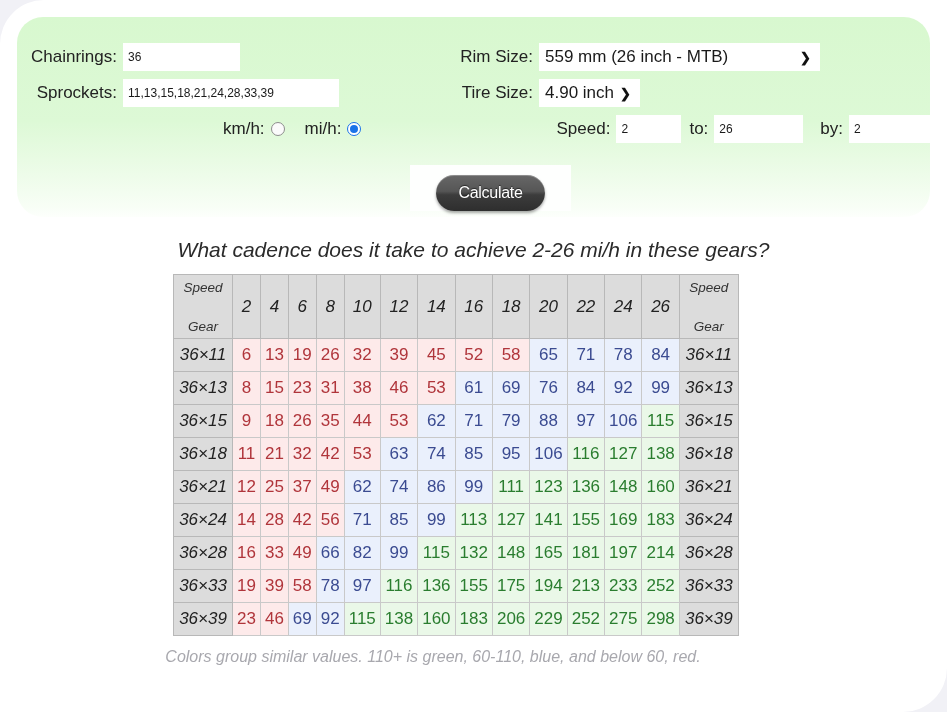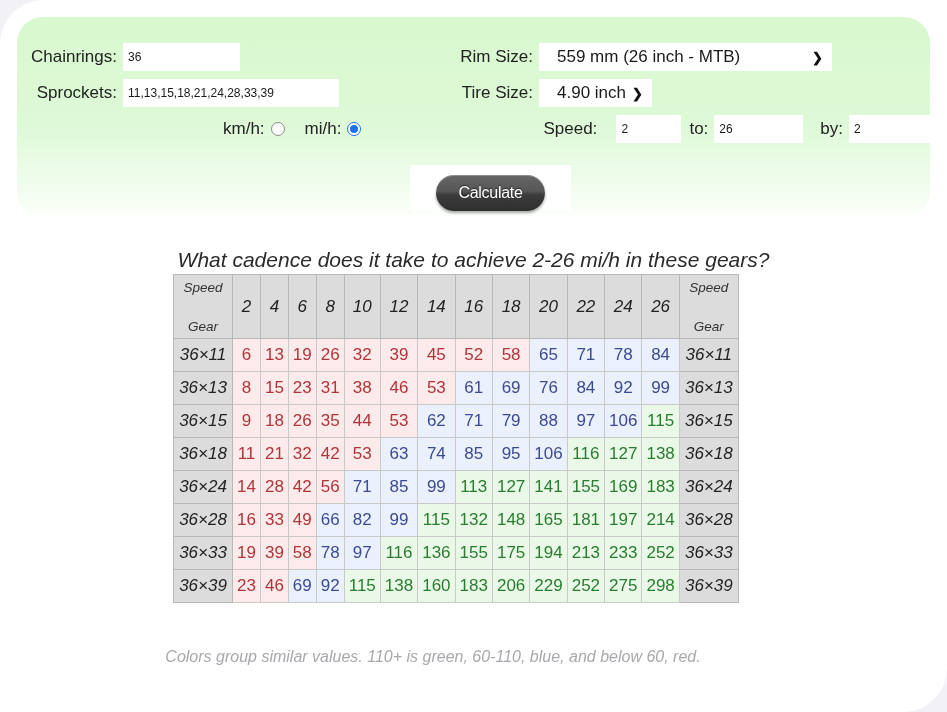--- a/index.html
+++ b/index.html
@@ -78,21 +78,20 @@
     padding: 3px 4px 3px 5px;
     height: 22px;
     box-sizing: content-box;
   }
 
   .selwrap {
     position: relative;
     display: inline-block;
     background: #fff;
     height: 28px;
-    padding-left: 12px;
   }
   .selwrap .caret {
     position: absolute;
     right: 9px;
     top: 50%;
     transform: translateY(-50%);
     pointer-events: none;
     font-size: 13px;
     color: #111;
     line-height: 1;
@@ -167,21 +166,21 @@
     letter-spacing: -0.3px;
     cursor: pointer;
     text-shadow: 0 -1px 1px rgba(0,0,0,0.6);
     padding: 0;
   }
 
   
   #question {
     position: absolute;
     left: 0;
-    top: 248px;
+    top: 238px;
     width: 947px;
     text-align: center;
     font-style: italic;
     font-size: 21px;
     color: #2b2b2b;
     font-family: "Liberation Sans", sans-serif;
   }
 
   #table-wrap {
     position: absolute;
@@ -296,21 +295,21 @@
           <span class="radio-item">
             <span class="lbl">km/h:</span>
             <span class="radio off"></span>
           </span>
           <span class="radio-item" style="margin-left:20px;">
             <span class="lbl">mi/h:</span>
             <span class="radio on"></span>
           </span>
         </div>
         <div class="rcol">
-          <span class="lbl" style="width:80px;text-align:center;">Speed:</span>
+          <span class="lbl" style="width:80px;">Speed:</span>
           <input class="inp" style="width: 56px; margin-left: 6px;" value="2">
           <span class="lbl" style="margin-left:8px;">to:</span>
           <input class="inp" style="width: 80px; margin-left: 6px;" value="26">
           <span class="lbl" style="margin-left:17px;">by:</span>
           <input class="inp" style="width: 72px; margin-left: 6px;" value="2">
         </div>
       </div>
 
     </div>
 
@@ -414,20 +413,37 @@
             <td class="blue">74</td>
             <td class="blue">85</td>
             <td class="blue">95</td>
             <td class="blue">106</td>
             <td class="green">116</td>
             <td class="green">127</td>
             <td class="green">138</td>
             <td class="gear">36×18</td>
           </tr>
           <tr>
+            <td class="gear">36×21</td>
+            <td class="red">12</td>
+            <td class="red">25</td>
+            <td class="red">37</td>
+            <td class="red">49</td>
+            <td class="blue">62</td>
+            <td class="blue">74</td>
+            <td class="blue">86</td>
+            <td class="blue">99</td>
+            <td class="green">111</td>
+            <td class="green">123</td>
+            <td class="green">136</td>
+            <td class="green">148</td>
+            <td class="green">160</td>
+            <td class="gear">36×21</td>
+          </tr>
+          <tr>
             <td class="gear">36×24</td>
             <td class="red">14</td>
             <td class="red">28</td>
             <td class="red">42</td>
             <td class="red">56</td>
             <td class="blue">71</td>
             <td class="blue">85</td>
             <td class="blue">99</td>
             <td class="green">113</td>
             <td class="green">127</td>

